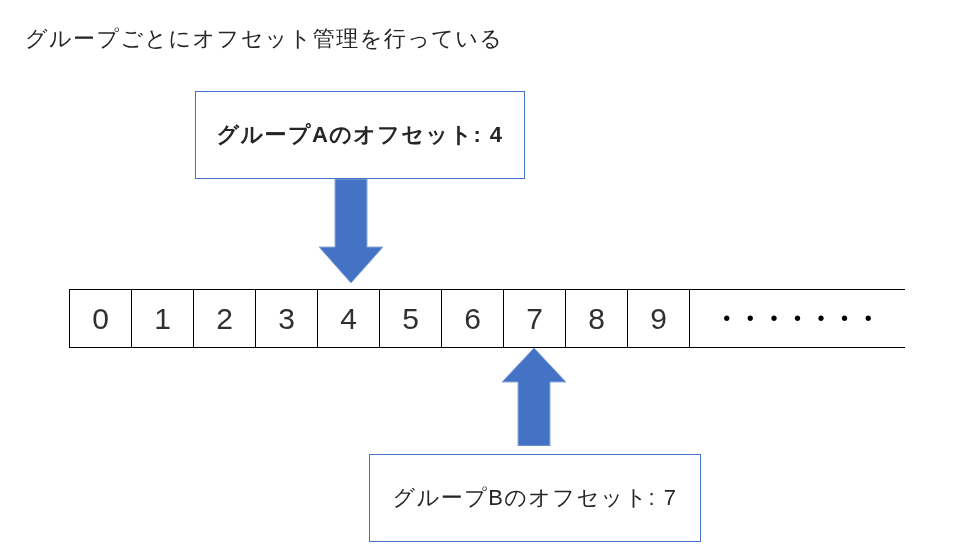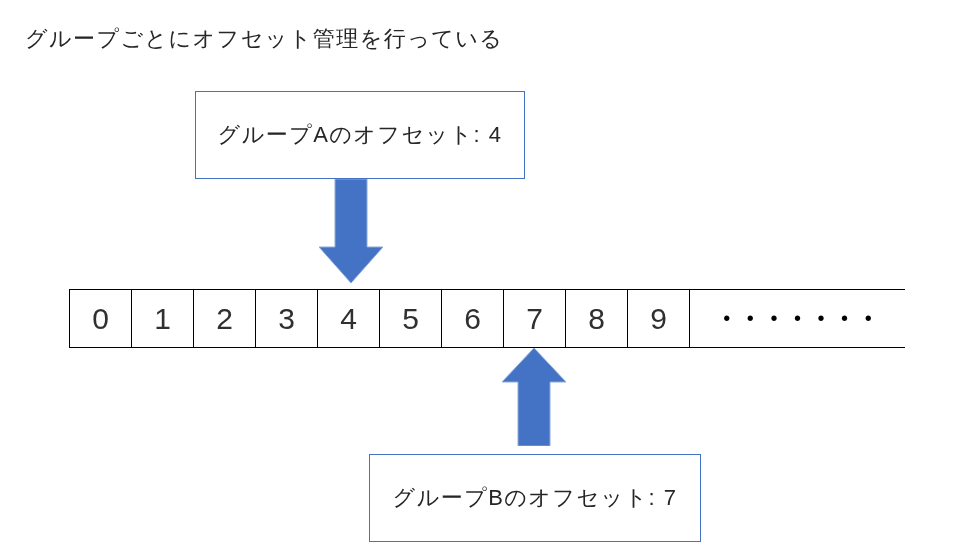--- a/index.html
+++ b/index.html
@@ -26,21 +26,21 @@
     background: #ffffff;
     display: flex;
     align-items: center;
     justify-content: center;
     font-size: 22px;
     color: #262626;
     letter-spacing: 1.5px;
     box-sizing: border-box;
     white-space: nowrap;
   }
-  .callout-a { left: 195px; top: 91px;  width: 330px; height: 88px; }
+  .callout-a { left: 195px; top: 91px;  width: 330px; height: 88px; font-weight: bold; }
   .callout-b { left: 369px; top: 454px; width: 332px; height: 88px; }
   .arrow { position: absolute; display: block; }
   .arrow-down { left: 319px; top: 179px; }
   .arrow-up   { left: 502px; top: 348px; }
   .arrow polygon { stroke: #8faadc; stroke-width: 1; }
   .offset-array {
     position: absolute;
     left: 69px;
     top: 289px;
     height: 59px;

